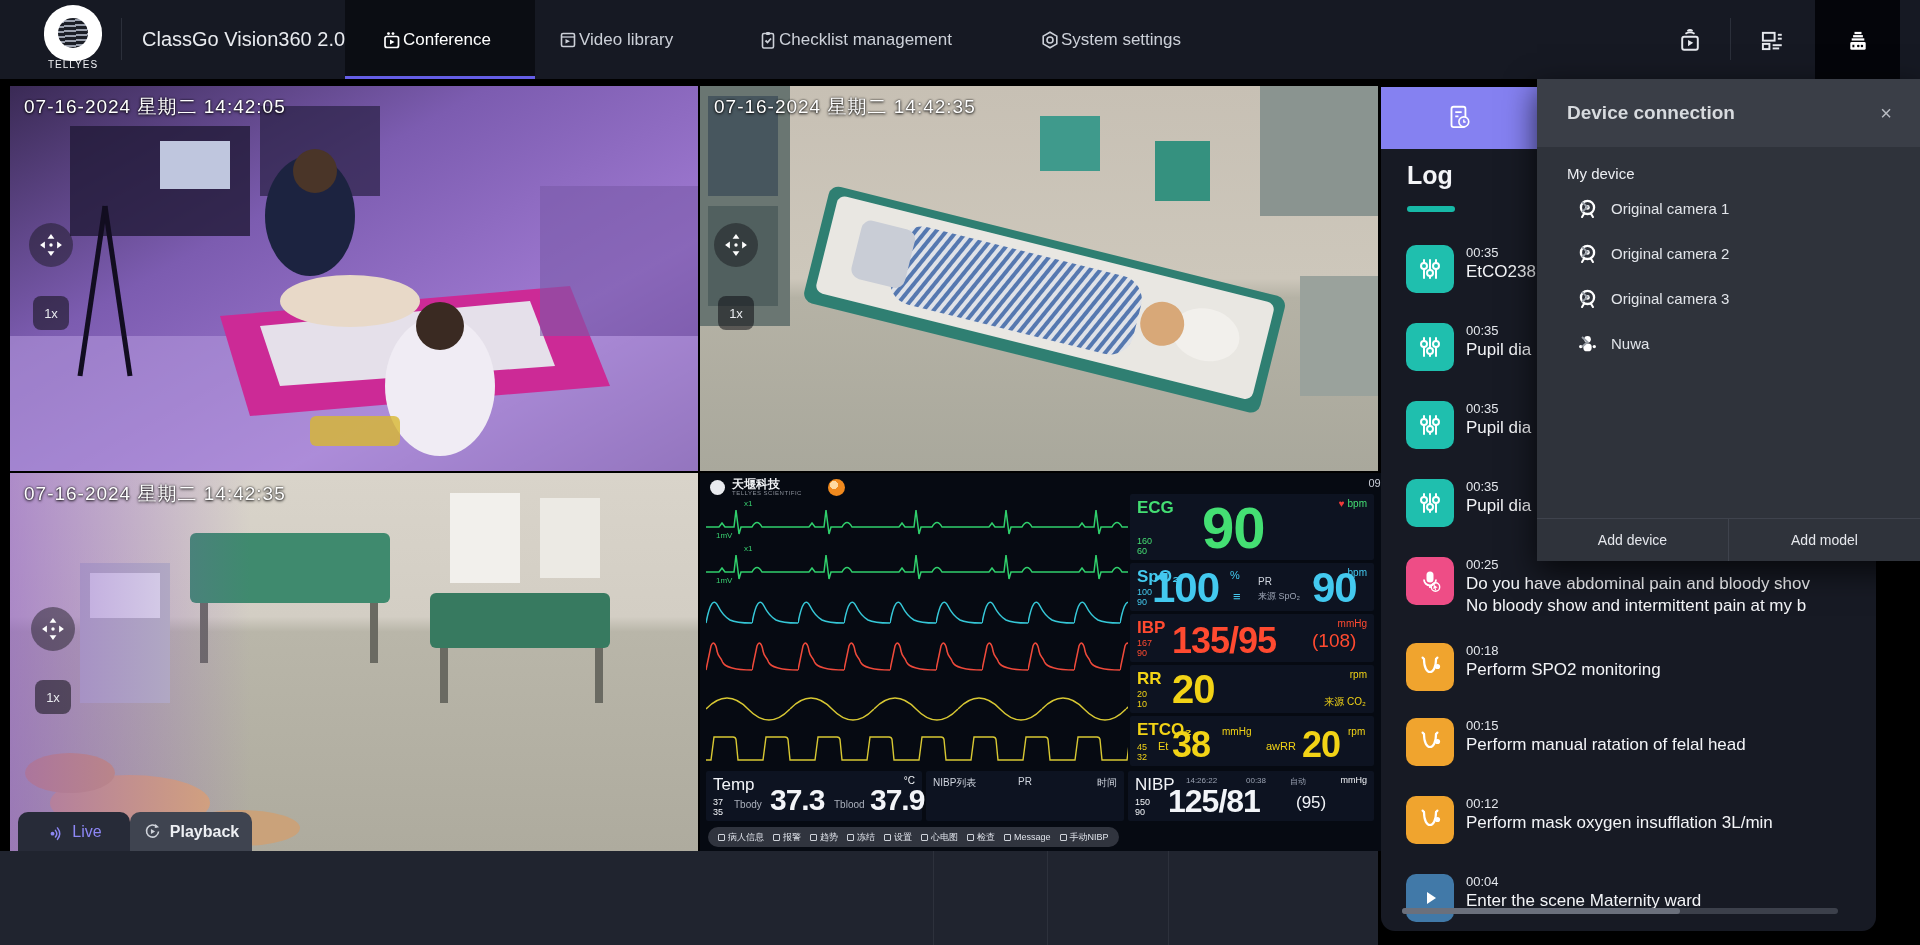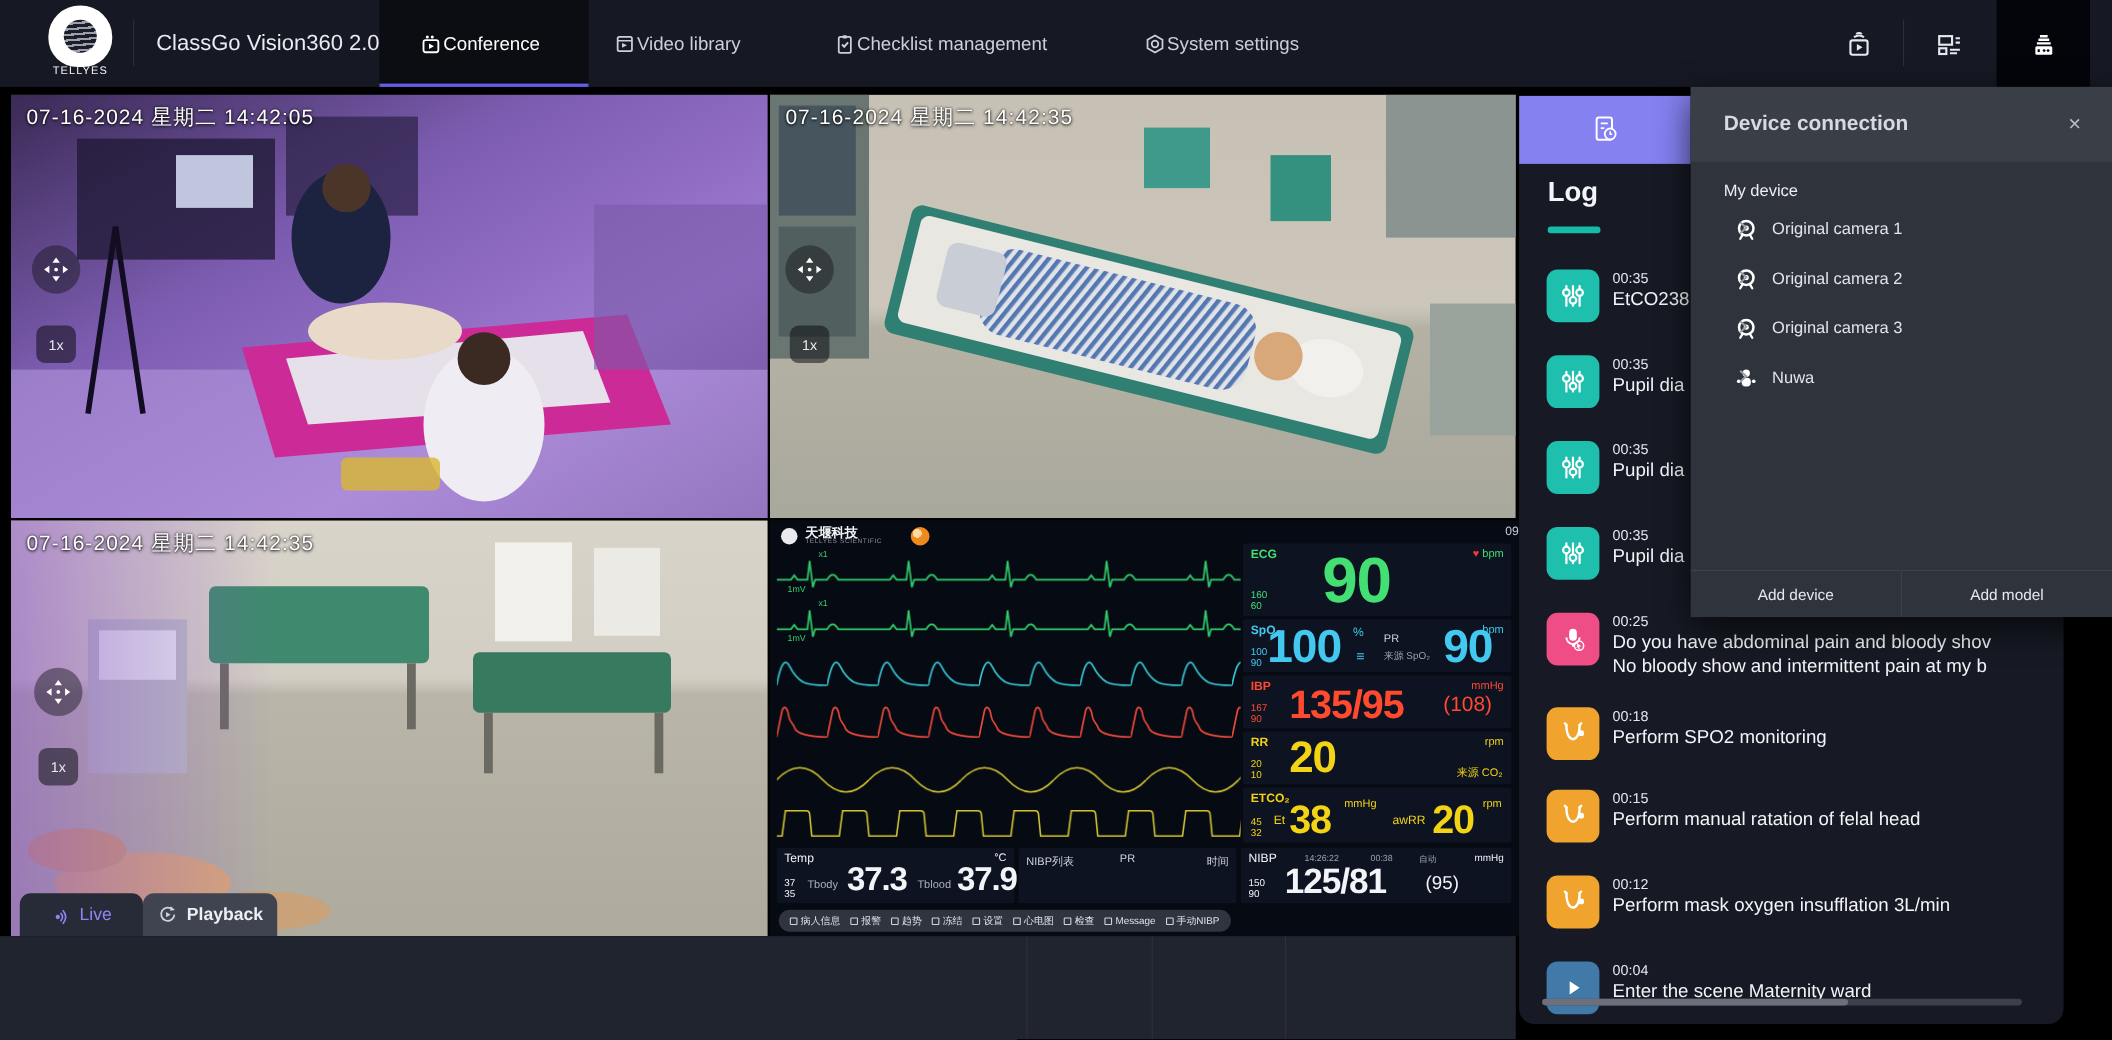--- a/index.html
+++ b/index.html
@@ -40,21 +40,21 @@
   .mon-brand { position:absolute; left:10px; top:5px; display:flex; align-items:center; gap:7px; }
   .mon-brand-ball { width:15px; height:15px; border-radius:50%; background:#e8eaee; }
   .mon-brand-name { font-size:12px; color:#f0f2f5; font-weight:bold; line-height:12px; }
   .mon-brand-sub { font-size:6px; color:#8a8f99; letter-spacing:.5px; }
   .mon-flame { position:absolute; left:128px; top:6px; width:17px; height:17px; border-radius:50%;
                background:radial-gradient(circle at 35% 35%, #ffd9a0 0 25%, #f08a1e 26% 70%, #c85f10 100%); }
   .mon-clock { position:absolute; right:8px; top:4px; font-size:11px; color:#c9ced8; }
   .wave-row { position:absolute; left:6px; width:422px; height:45px; }
   .wave-lab { position:absolute; font-size:8px; color:#39d070; }
   .vp { position:absolute; background:#0d1321; border-radius:2px; }
-  .vp .lab { position:absolute; left:7px; top:4px; font-size:11px; font-weight:bold; }
+  .vp .lab { position:absolute; left:7px; top:4px; font-size:17px; font-weight:bold; }
   .vp .unit { position:absolute; right:7px; top:4px; font-size:10px; }
   .vp .lims { position:absolute; left:7px; bottom:4px; font-size:9px; line-height:10px; }
   .g { color:#44df73; } .c { color:#43c9ef; } .r { color:#ff4a30; } .y { color:#f2d316; } .w { color:#f2f4f8; }
   .bigv { font-weight:bold; letter-spacing:-1px; }
   .mon-task { position:absolute; left:8px; display:flex; align-items:center; gap:9px;
               height:20px; padding:0 10px; background:rgba(56,60,70,.85); border-radius:10px; }
   .mon-task .ti { display:flex; align-items:center; gap:3px; font-size:9px; color:#dfe3ea; white-space:nowrap; }
   .mon-task .tic { width:7px; height:7px; border:1px solid #cfd3da; border-radius:1px; }
 
   

